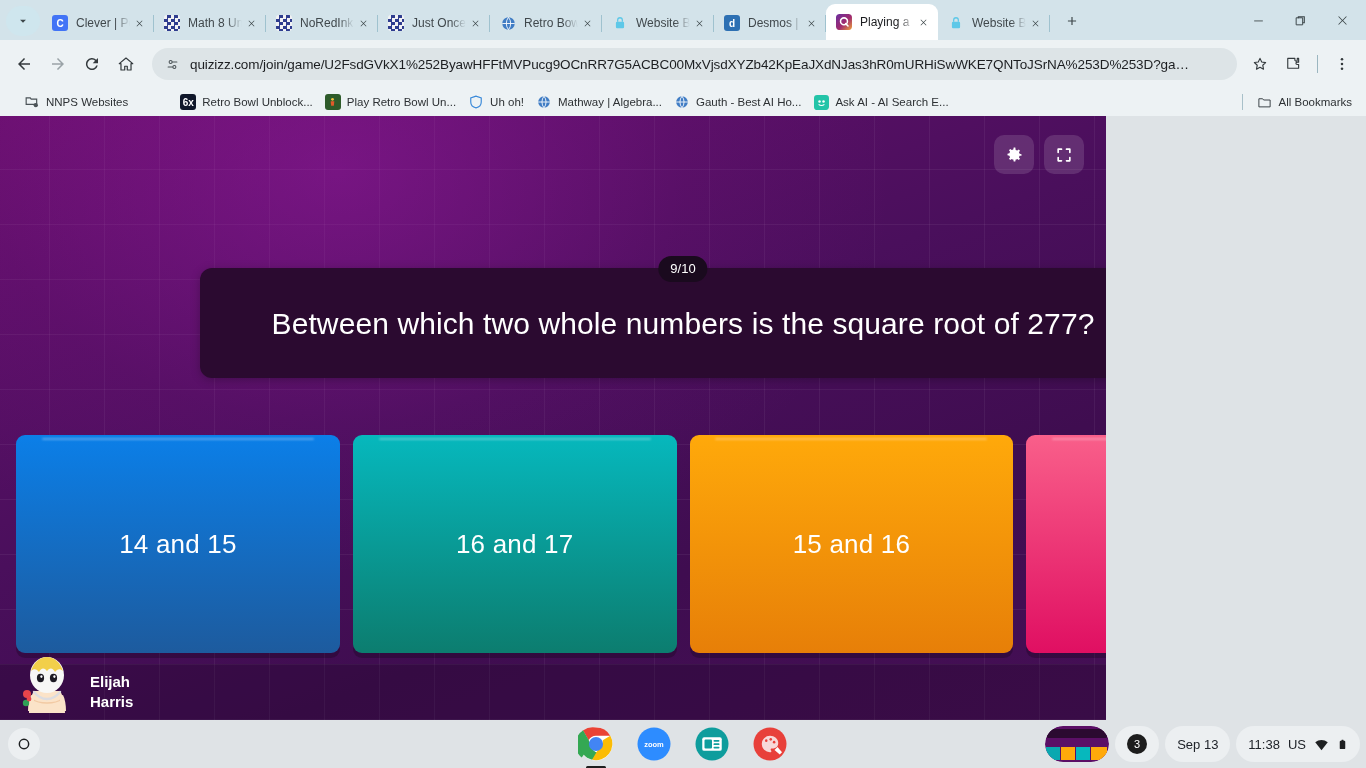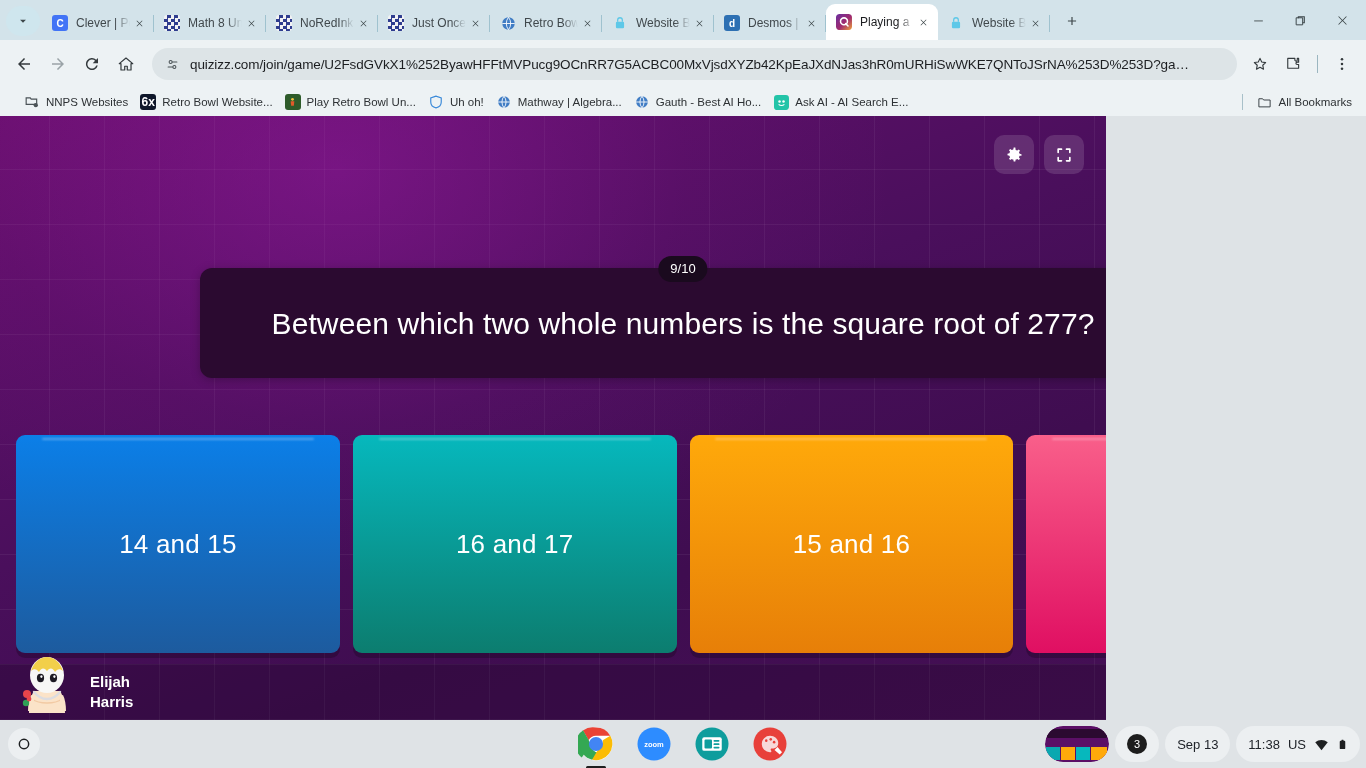--- a/index.html
+++ b/index.html
@@ -598,22 +598,22 @@
         <div class="bm">
           <span class="bm-icon">
             <svg viewBox="0 0 24 24" style="width:14px;height:14px">
               <path d="M2 5h7l1.6 2H20v9H2z" fill="none" stroke="#4b5357" stroke-width="2"></path>
               <circle cx="18.5" cy="17.5" r="3.6" fill="#4b5357"></circle>
             </svg>
           </span>
           <span class="bm-label">NNPS Websites</span>
         </div>
         <div class="bm">
-          <span class="bm-icon" style="background: #0f172a; font-size: 12px;">6x</span>
-          <span class="bm-label">Retro Bowl Website...</span>
+          <span class="bm-icon" style="background: #0f172a; font-size: 10px; margin-left: 40px;">6x</span>
+          <span class="bm-label">Retro Bowl Unblock...</span>
         </div>
         <div class="bm">
           <span class="bm-icon" style="background: rgb(46, 91, 42);">
             <svg viewBox="0 0 24 24" style="width:11px;height:13px">
               <circle cx="12" cy="5" r="3" fill="#f0c040"></circle>
               <path d="M8 9h8l-1 10H9z" fill="#e05a2a"></path>
             </svg>
           </span>
           <span class="bm-label">Play Retro Bowl Un...</span>
         </div>

